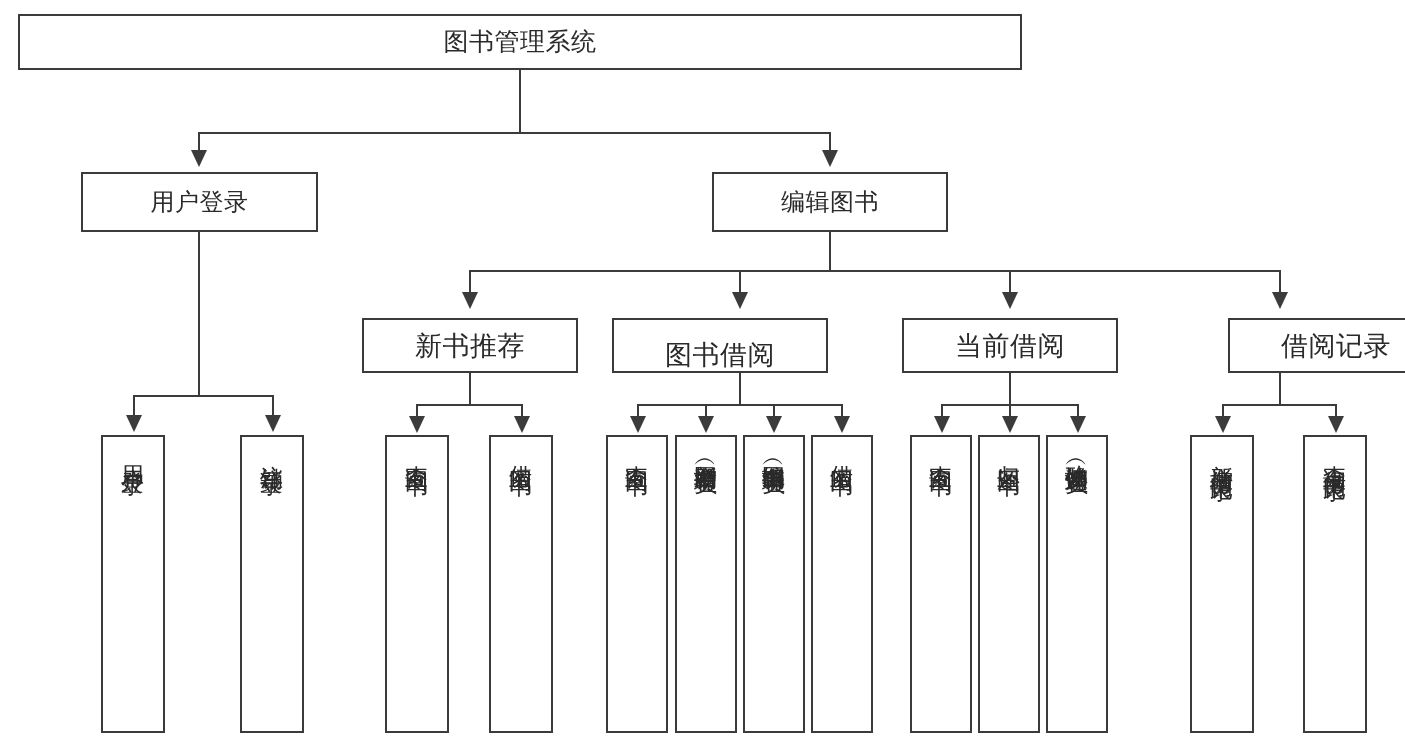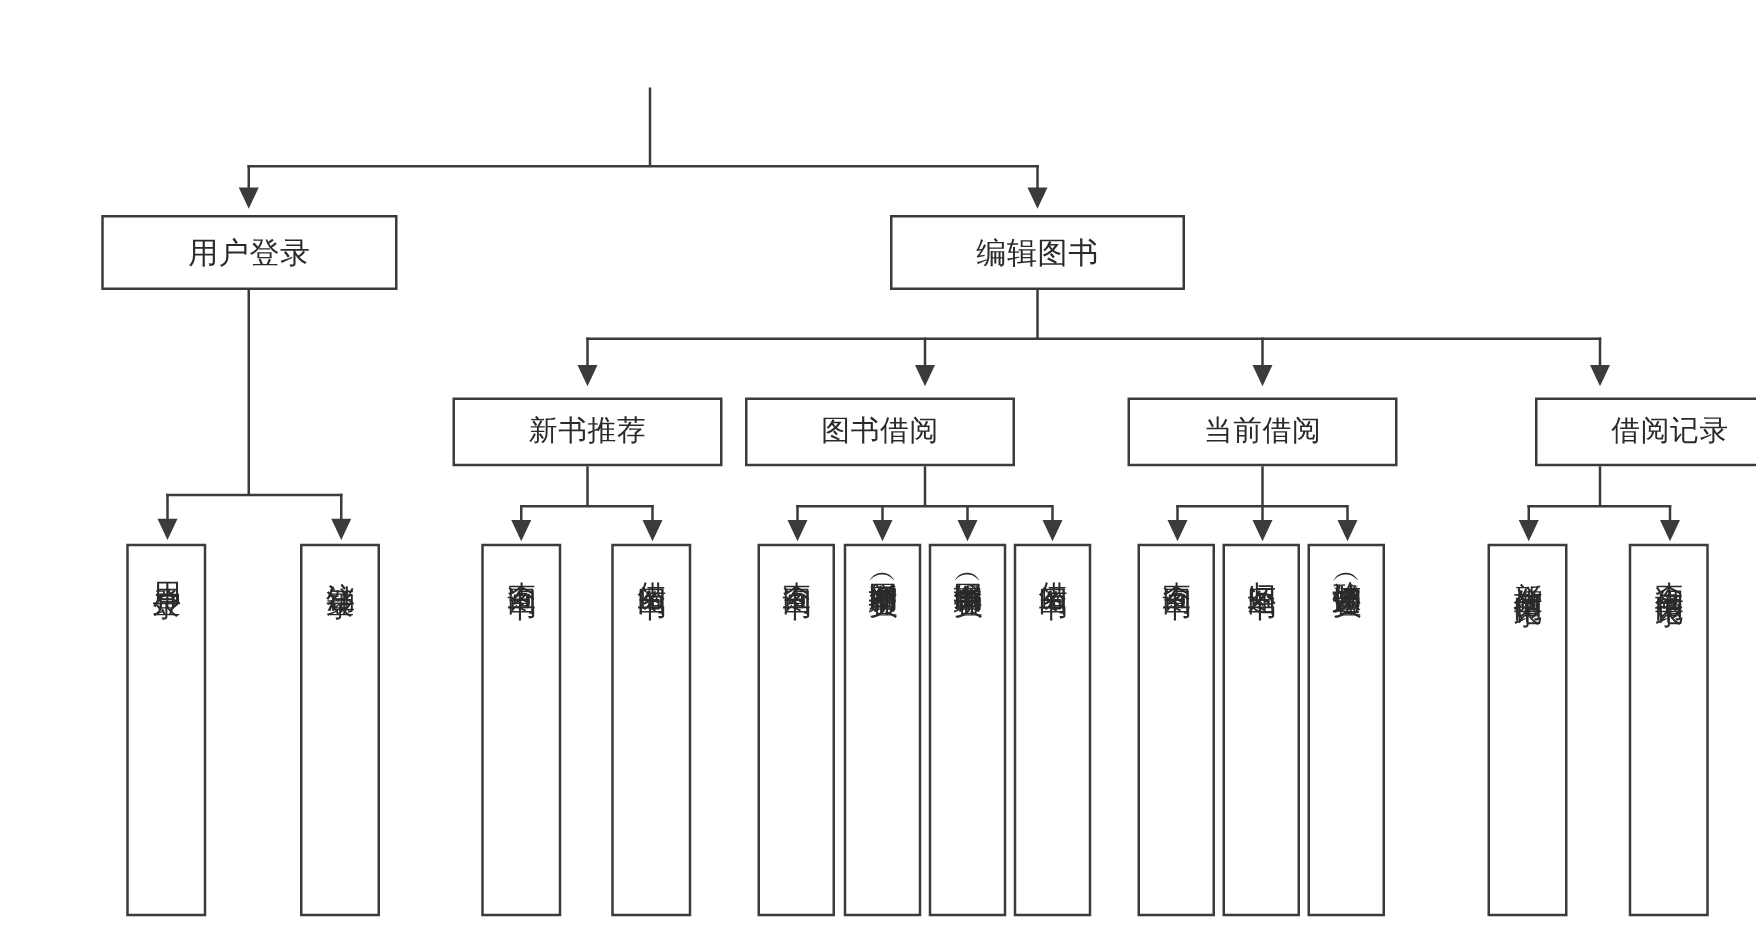--- a/index.html
+++ b/index.html
@@ -36,21 +36,21 @@
     letter-spacing: 0.5px;
   }
 
   .node.root {
     font-size: 25px;
   }
   .node.level2 {
     font-size: 24px;
   }
   .node.level3 {
-    font-size: 23px;
+    font-size: 27px;
   }
 
   
   .node.leaf {
     align-items: flex-start;
     justify-content: center;
     padding-top: 10px;
   }
   .node.leaf .label {
     writing-mode: vertical-rl;
@@ -91,20 +91,23 @@
     font-size: 19px;
     white-space: nowrap;
     letter-spacing: 0.5px;
   }
 </style>
 </head>
 <body>
 
 <div id="canvas">
 
+  <div class="node root" style="left:18px; top:14px; width:1004px; height:56px;">
+    <span class="label">图书管理系统</span>
+  </div>
 
   <div class="vline" style="left:519px; top:70px; height:63px;"></div>
   <div class="hline" style="left:198px; top:132px; width:633px;"></div>
   <div class="vline" style="left:198px; top:132px; height:20px;"></div>
   <div class="arrow" style="left:191px; top:150px;"></div>
   <div class="vline" style="left:829px; top:132px; height:20px;"></div>
   <div class="arrow" style="left:822px; top:150px;"></div>
 
   <div class="node level2" style="left:81px; top:172px; width:237px; height:60px;">
     <span class="label">用户登录</span>
@@ -128,21 +131,21 @@
   <div class="vline" style="left:739px; top:270px; height:24px;"></div>
   <div class="arrow" style="left:732px; top:292px;"></div>
   <div class="vline" style="left:1009px; top:270px; height:24px;"></div>
   <div class="arrow" style="left:1002px; top:292px;"></div>
   <div class="vline" style="left:1279px; top:270px; height:24px;"></div>
   <div class="arrow" style="left:1272px; top:292px;"></div>
 
   <div class="node level3" style="left:362px; top:318px; width:216px; height:55px;">
     <span class="label">新书推荐</span>
   </div>
-  <div class="node level3" style="left:596px; top:318px; width:216px; height:55px;">
+  <div class="node level3" style="left:612px; top:318px; width:216px; height:55px;align-items:flex-end;">
     <span class="label">图书借阅</span>
   </div>
   <div class="node level3" style="left:902px; top:318px; width:216px; height:55px;">
     <span class="label">当前借阅</span>
   </div>
   <div class="node level3" style="left:1228px; top:318px; width:216px; height:55px;">
     <span class="label">借阅记录</span>
   </div>
 
   <div class="vline" style="left:469px; top:373px; height:32px;"></div>

